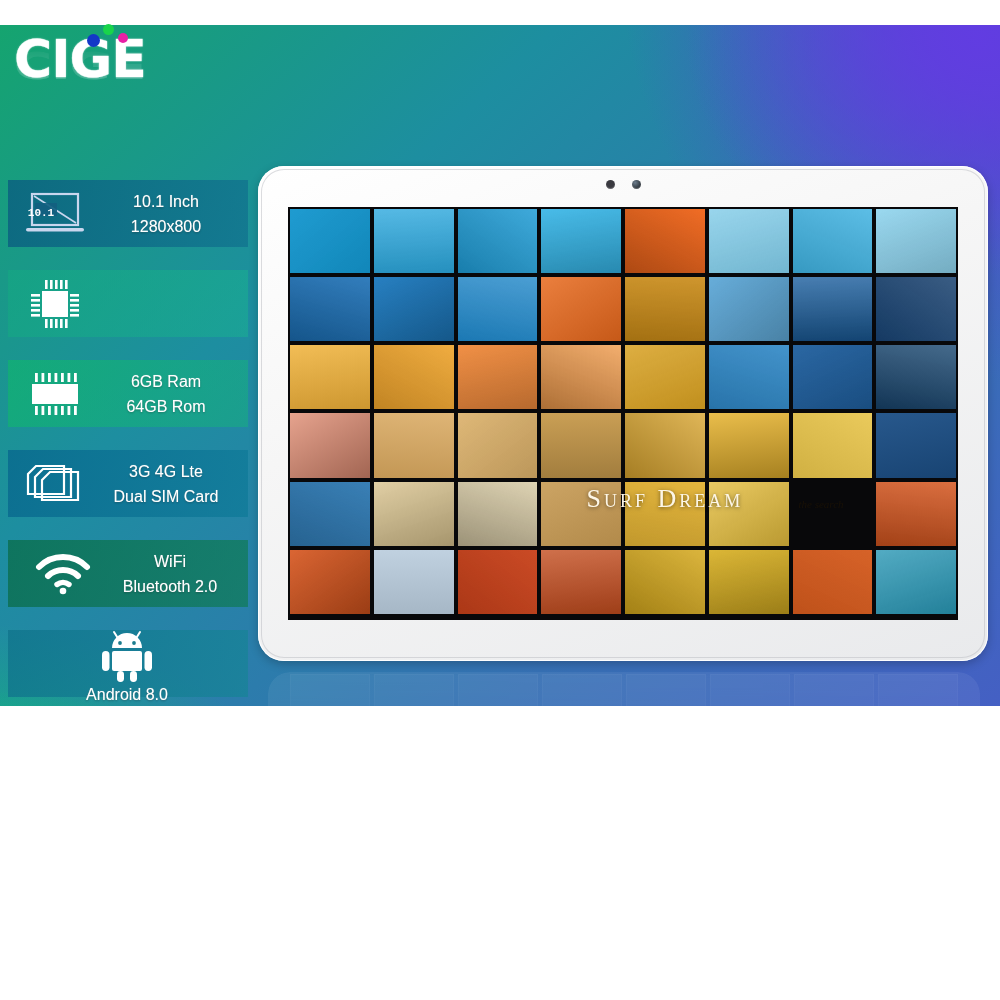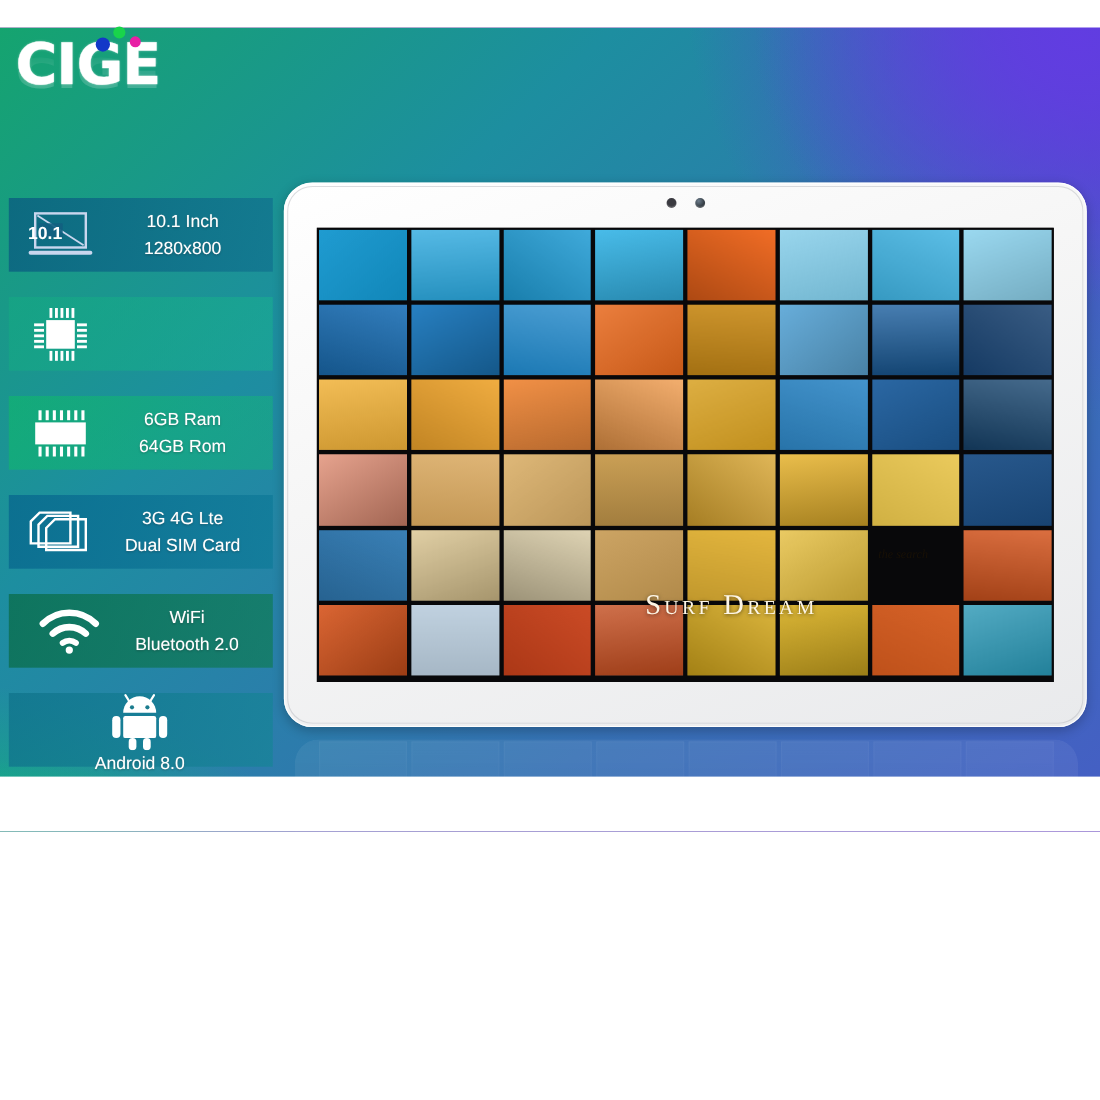--- a/index.html
+++ b/index.html
@@ -115,22 +115,22 @@
   .mosaic {
     position:absolute; inset:0;
     display:grid;
     grid-template-columns:repeat(8, 1fr);
     grid-template-rows:repeat(6, 1fr);
     gap:4px; padding:2px;
     background:#08080a;
   }
   .tile { position:relative; overflow:hidden; }
   .surf-dream {
-    position:absolute; left:0; top:17px; width:100%; height:100%;
-    display:flex; align-items:flex-end; justify-content:center;
+    position:absolute; left:0; top:0; width:100%; height:100%;
+    display:flex; align-items:flex-start; justify-content:center;
     pointer-events:none;
   }
   .surf-dream span {
     font-family:"Liberation Serif", serif;
     font-variant:small-caps; font-size:26px; letter-spacing:3px;
     color:#fdf6e6; text-shadow:0 1px 4px rgba(0,0,0,0.55);
     white-space:nowrap; transform:translateY(2px);
   }
   .search-mark {
     position:absolute; left:6px; top:16px;
@@ -213,21 +213,21 @@
   <div class="badges">
 
     <div class="badge b1">
       <div class="ico">
         <svg width="62" height="46" viewBox="0 0 62 46">
           <rect x="8" y="3" width="46" height="31" fill="none" stroke="#c9d6ee" stroke-width="2.2"></rect>
           <line x1="10" y1="5" x2="52" y2="32" stroke="#c9d6ee" stroke-width="1.6"></line>
           <rect x="11" y="12" width="22" height="13" fill="rgba(18,96,128,0.92)"></rect>
           <rect x="2" y="37" width="58" height="3.6" rx="1.8" fill="#c9d6ee"></rect>
         </svg>
-        <span style="position:absolute;margin-left:-28px;margin-top:-2px;color:#ffffff;font-size:16px;font-weight:bold;font-family:Liberation Sans, sans-serif;">10.1</span>
+        <span style="position:absolute;margin-left:-28px;margin-top:-2px;color:#ffffff;font-size:11px;font-weight:bold;font-family:Liberation Mono, monospace;">10.1</span>
       </div>
       <div class="txt">
         <div>10.1 Inch</div>
         <div>1280x800</div>
       </div>
     </div>
 
     <div class="badge b2">
       <div class="ico">
         <svg width="54" height="54" viewBox="0 0 54 54">

